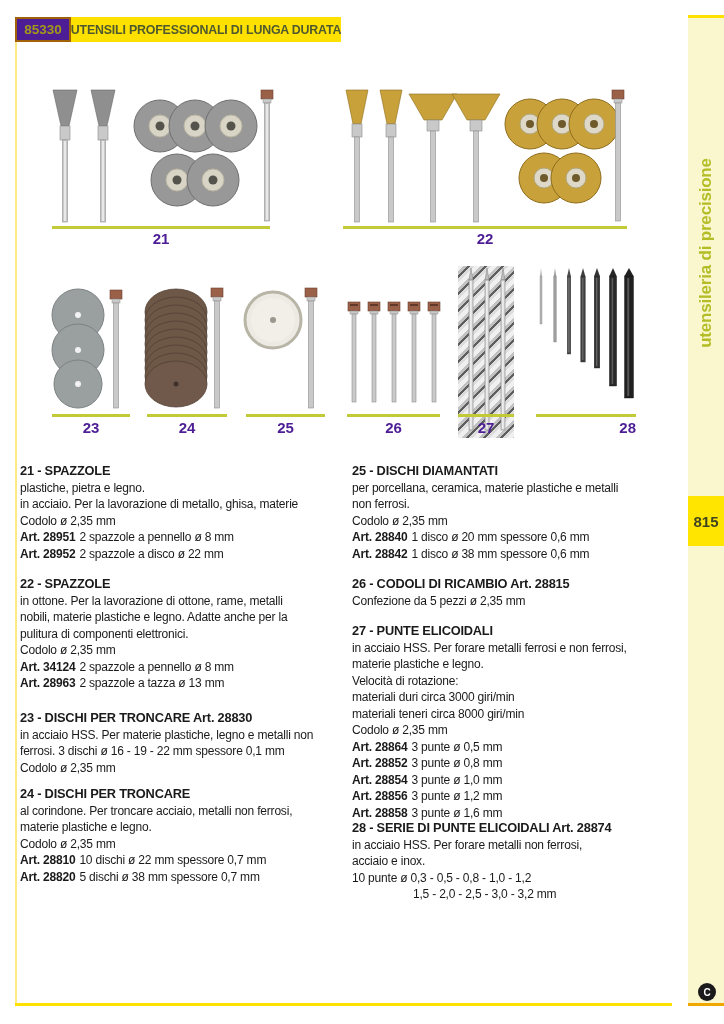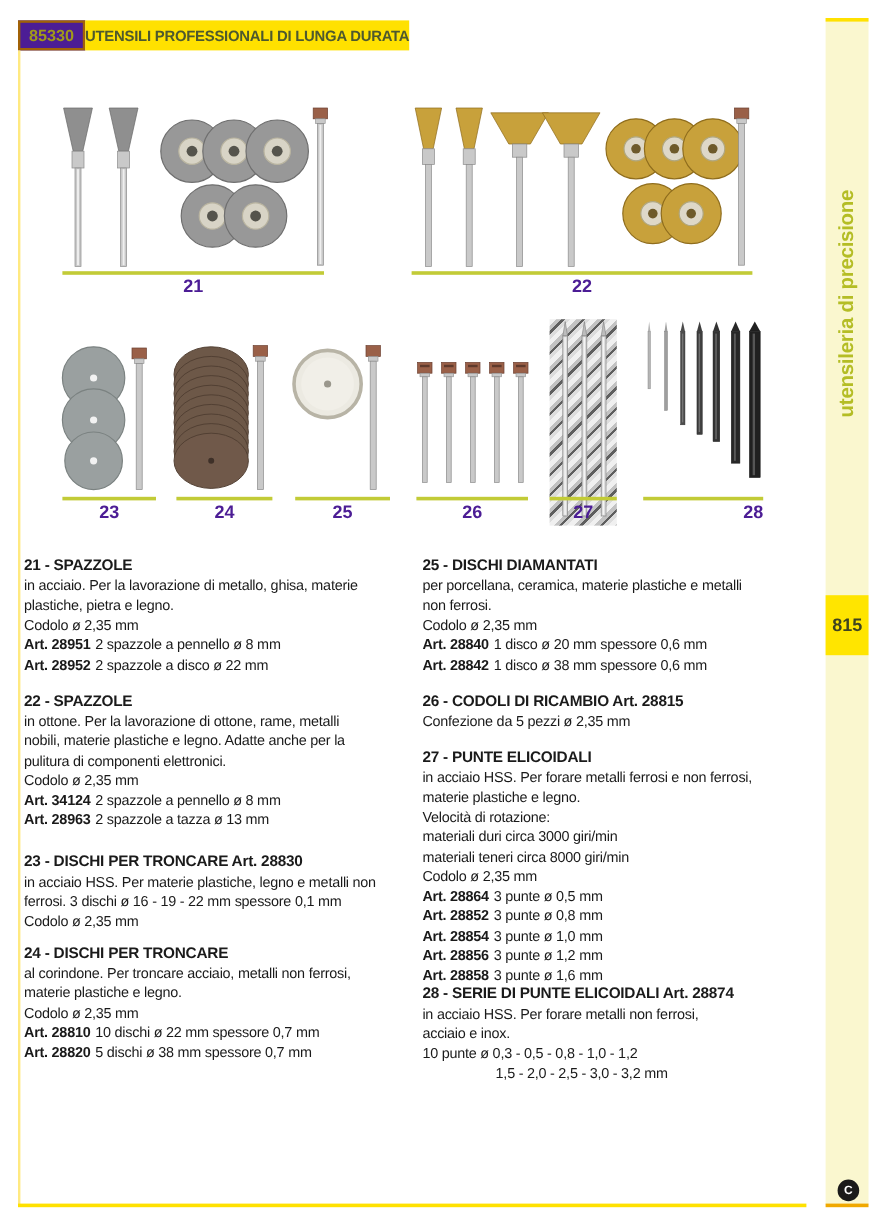--- a/index.html
+++ b/index.html
@@ -273,22 +273,22 @@
       <polygon points="91.5,10 100.5,10 96,2" fill="#202020"></polygon>
         <rect x="91.5" y="10" width="9" height="122" fill="#202020" stroke="#101010" stroke-width="0.4"></rect>
         <rect x="94.2" y="12" width="2" height="118" fill="#555555"></rect>
     </g>
   </svg>
   <div class="fig-rule" style="left:536px;top:414px;width:100px;"></div>
   <div class="fig-num" style="left:536px;top:419px;width:100px;text-align:right;">28</div>
 
   <div class="section" style="left:20px;top:463px;">
     <div class="sec-title">21 - SPAZZOLE</div>
+    <div class="sec-line"><span>plastiche, pietra e legno.</span></div>
     <div class="sec-line"><span>in acciaio. Per la lavorazione di metallo, ghisa, materie</span></div>
-    <div class="sec-line"><span>plastiche, pietra e legno.</span></div>
     <div class="sec-line"><span>Codolo ø 2,35 mm</span></div>
     <div class="sec-line"><b>Art. 28951</b><span>2 spazzole a pennello ø 8 mm</span></div>
     <div class="sec-line"><b>Art. 28952</b><span>2 spazzole a disco ø 22 mm</span></div>
   </div>
 
   <div class="section" style="left:20px;top:576px;">
     <div class="sec-title">22 - SPAZZOLE</div>
     <div class="sec-line"><span>in ottone. Per la lavorazione di ottone, rame, metalli</span></div>
     <div class="sec-line"><span>nobili, materie plastiche e legno. Adatte anche per la</span></div>
     <div class="sec-line"><span>pulitura di componenti elettronici.</span></div>

